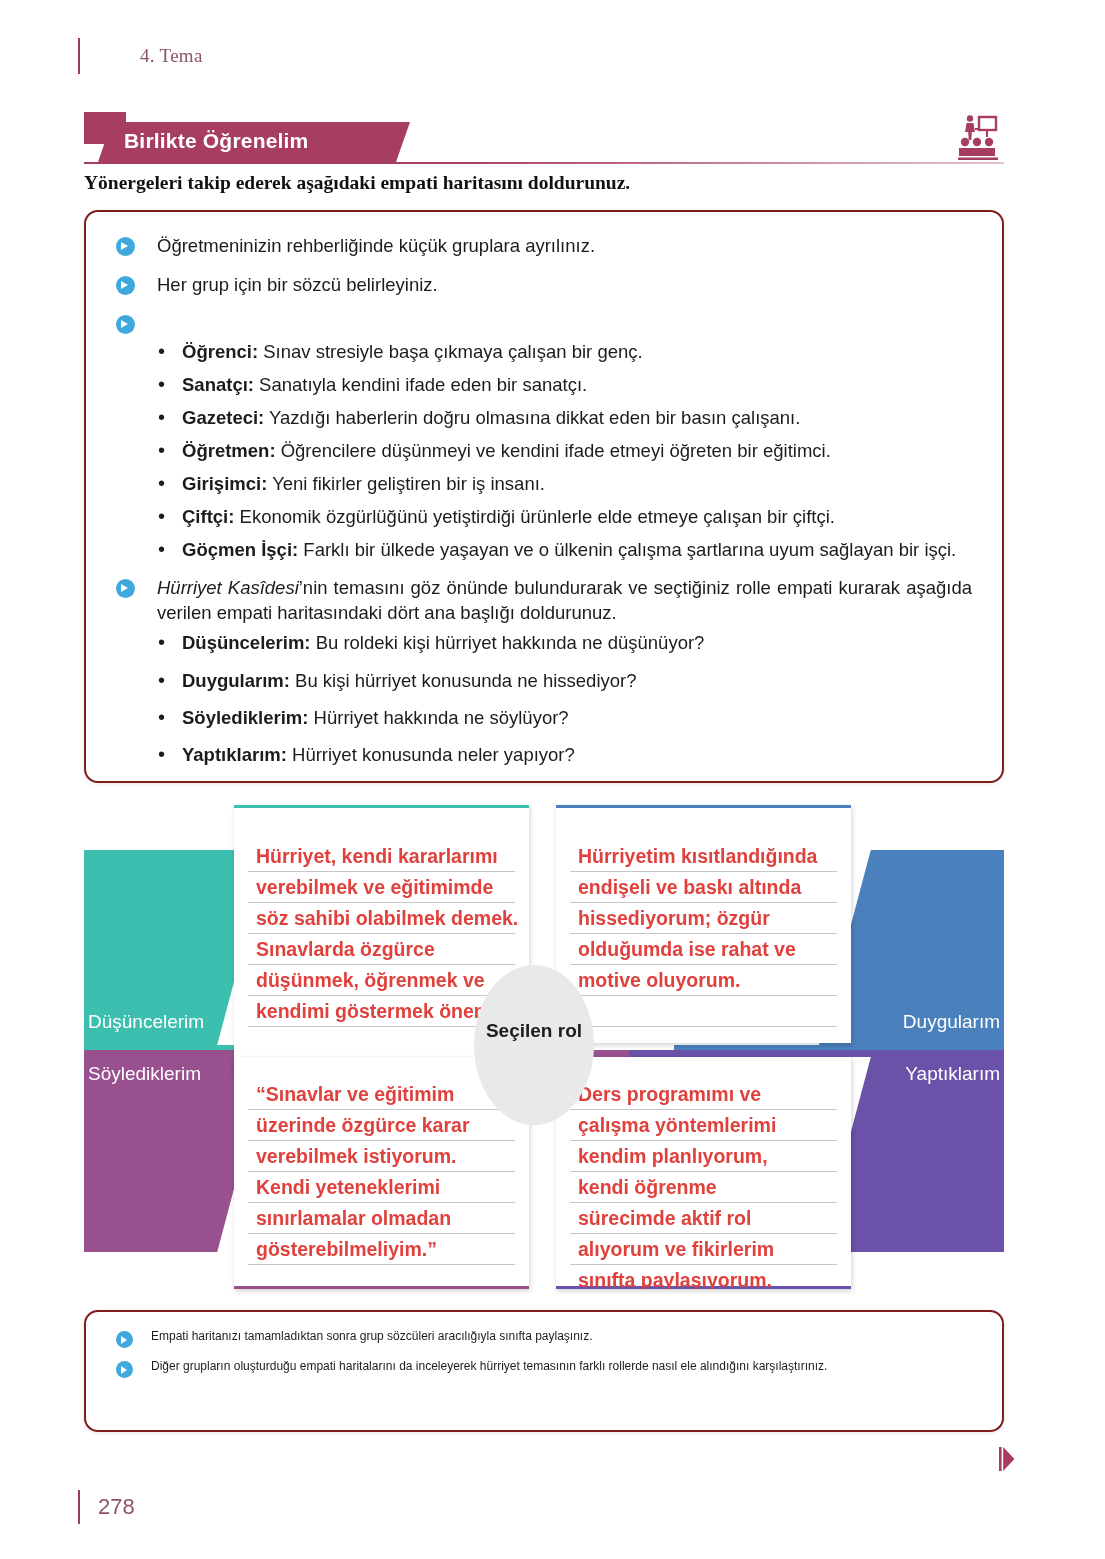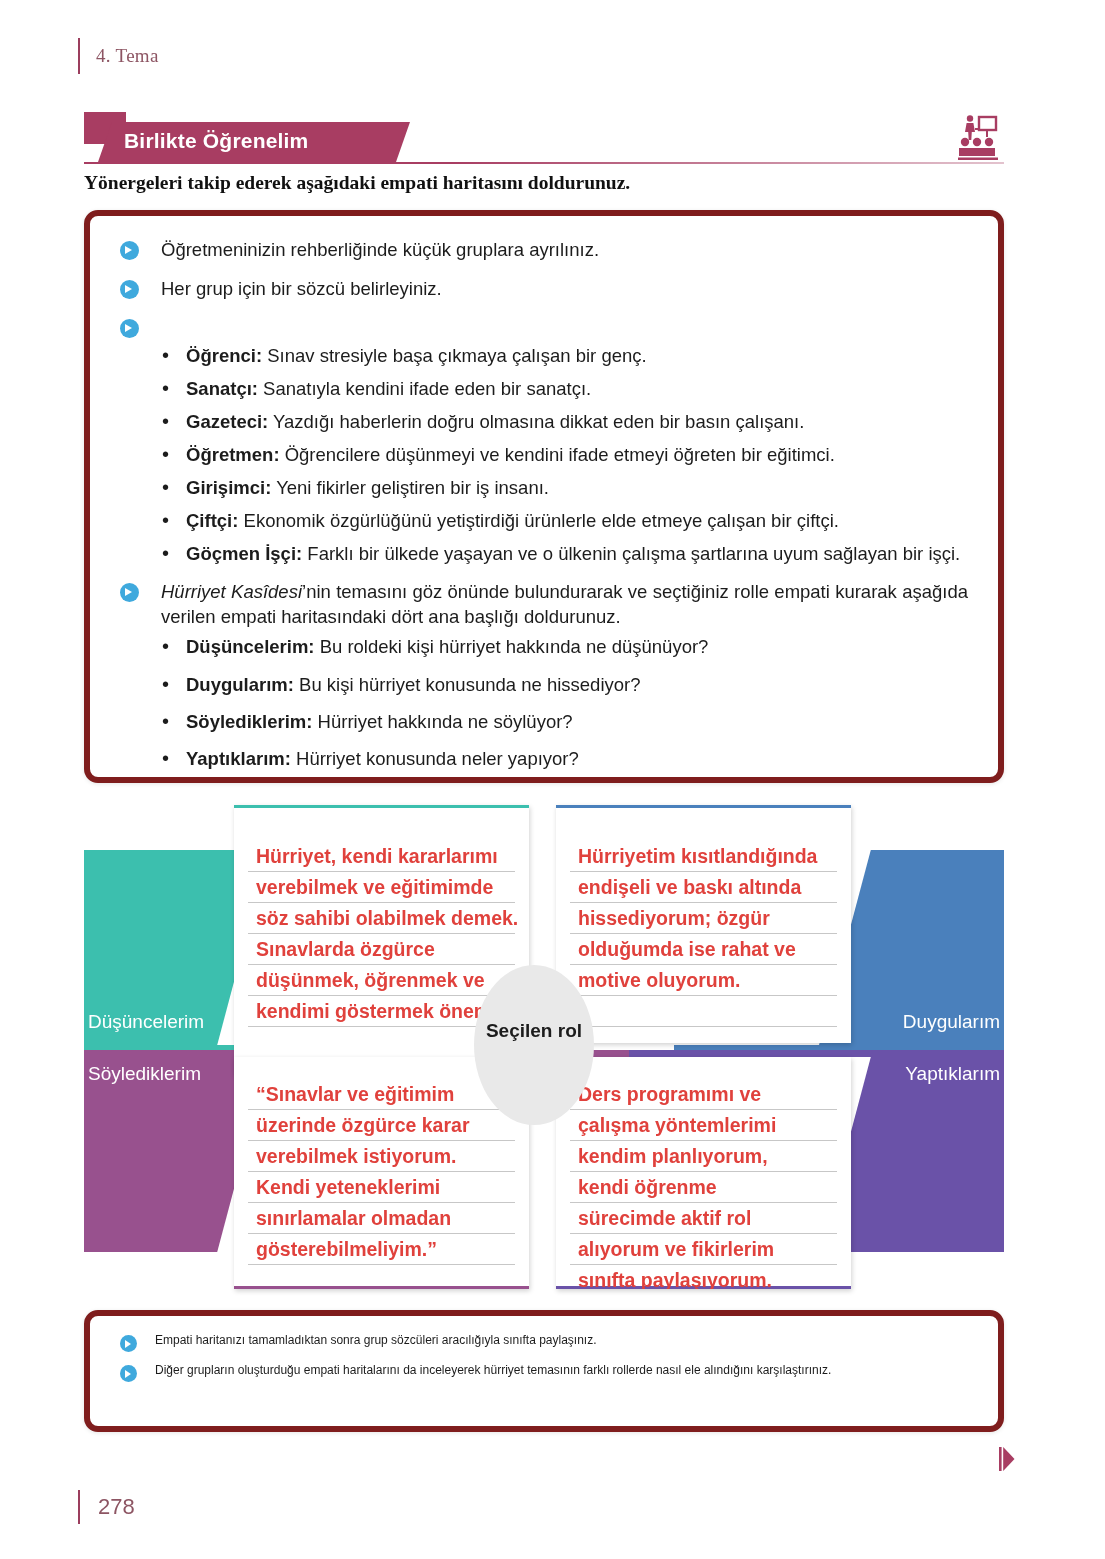--- a/index.html
+++ b/index.html
@@ -7,21 +7,21 @@
     width:1105px; height:1559px;
     background:#ffffff;
     font-family:"Liberation Sans", sans-serif;
     position:relative;
     overflow:hidden;
   }
 
   
   #page-header {
     position:absolute; left:78px; top:38px;
-    display:flex; align-items:center;
+    display:flex; align-items:center;gap:44px;
   }
   #page-header .rule {
     width:2px; height:36px; background:#9b3d5d; margin-right:16px;
   }
   #page-header .tema {
     font-family:"Liberation Serif", serif;
     font-size:19px; color:#8d5563; letter-spacing:.3px;
   }
 
   
@@ -59,21 +59,21 @@
   #directive {
     position:absolute; left:84px; top:172px; width:920px;
     font-family:"Liberation Serif", serif;
     font-weight:bold; font-size:19.5px; color:#111111;
   }
 
   
   .instr-card {
     position:absolute;
     background:#ffffff;
-    border:6px solid #7f1d1d;
+    border:2px solid #7f1d1d;
     border-radius:14px;
     box-shadow:0 1px 4px rgba(0,0,0,.10);
     box-sizing:border-box;
   }
   #instr-top { left:84px; top:210px; width:920px; height:573px; padding:22px 30px; }
   #instr-bottom { left:84px; top:1310px; width:920px; height:122px; padding:16px 30px; }
 
   .arrow-row { display:flex; align-items:flex-start; margin-bottom:14px; }
   .arrow-ico {
     flex:0 0 auto; width:19px; height:19px; border-radius:50%;

